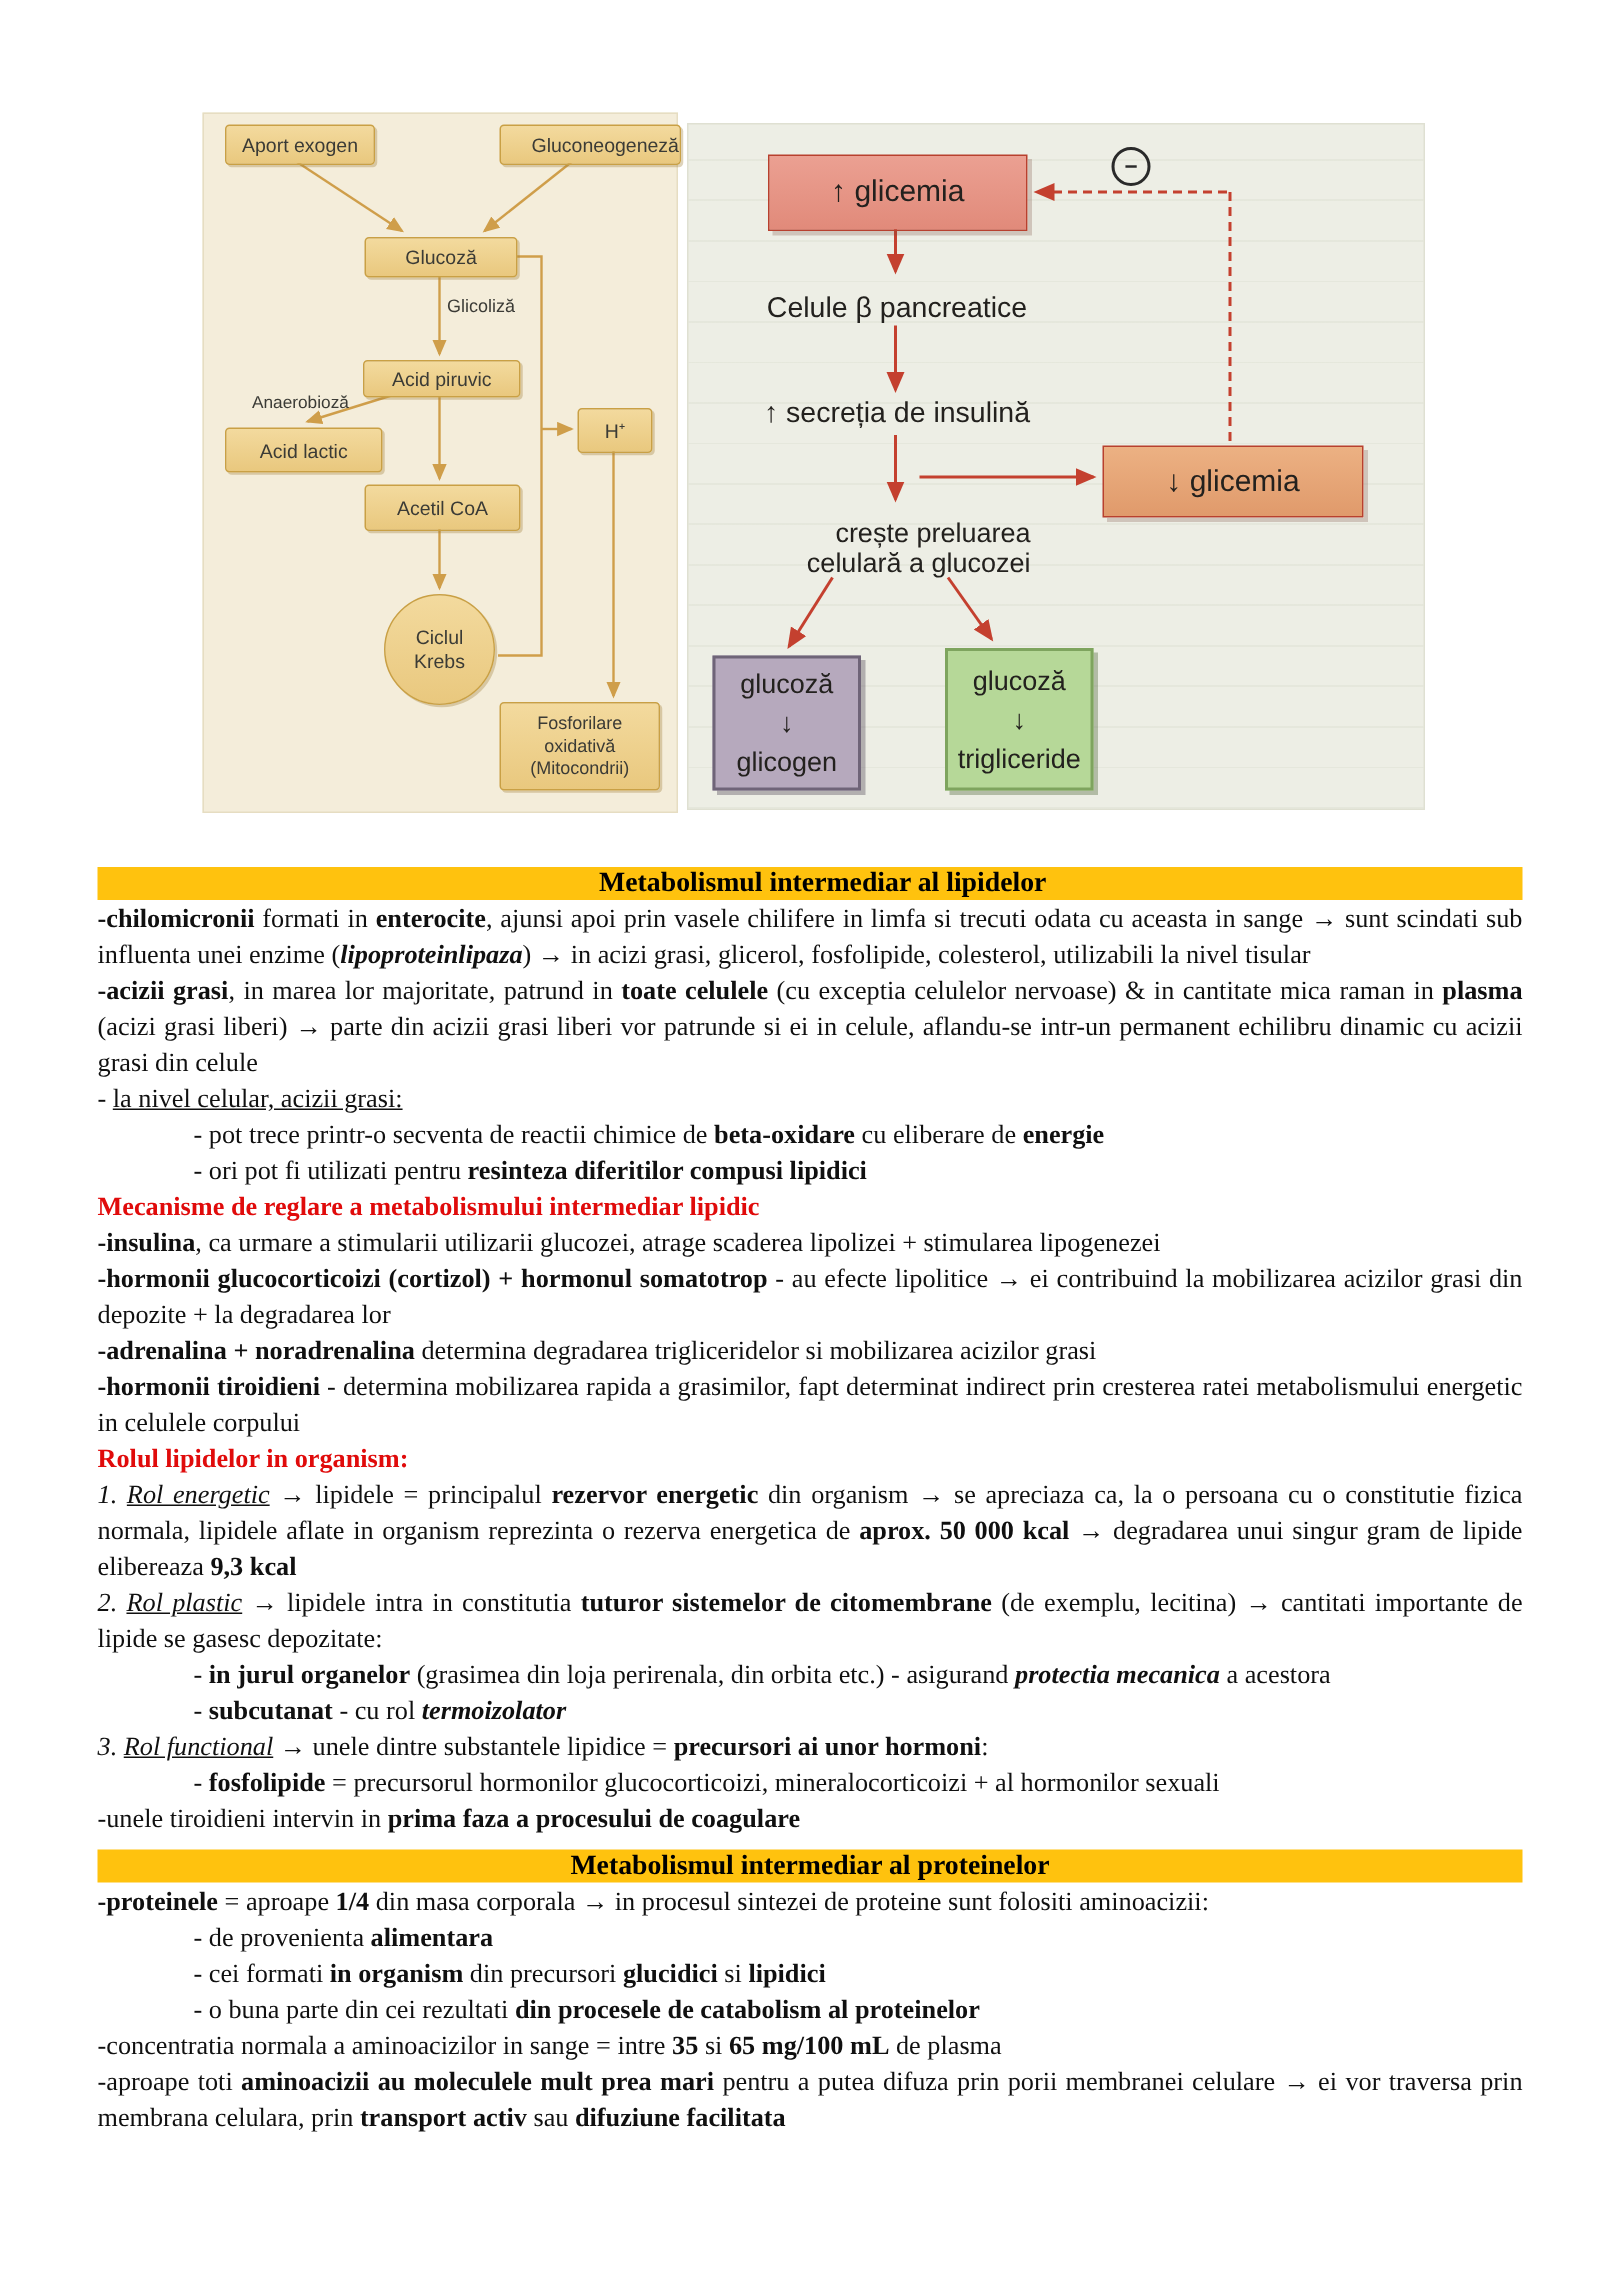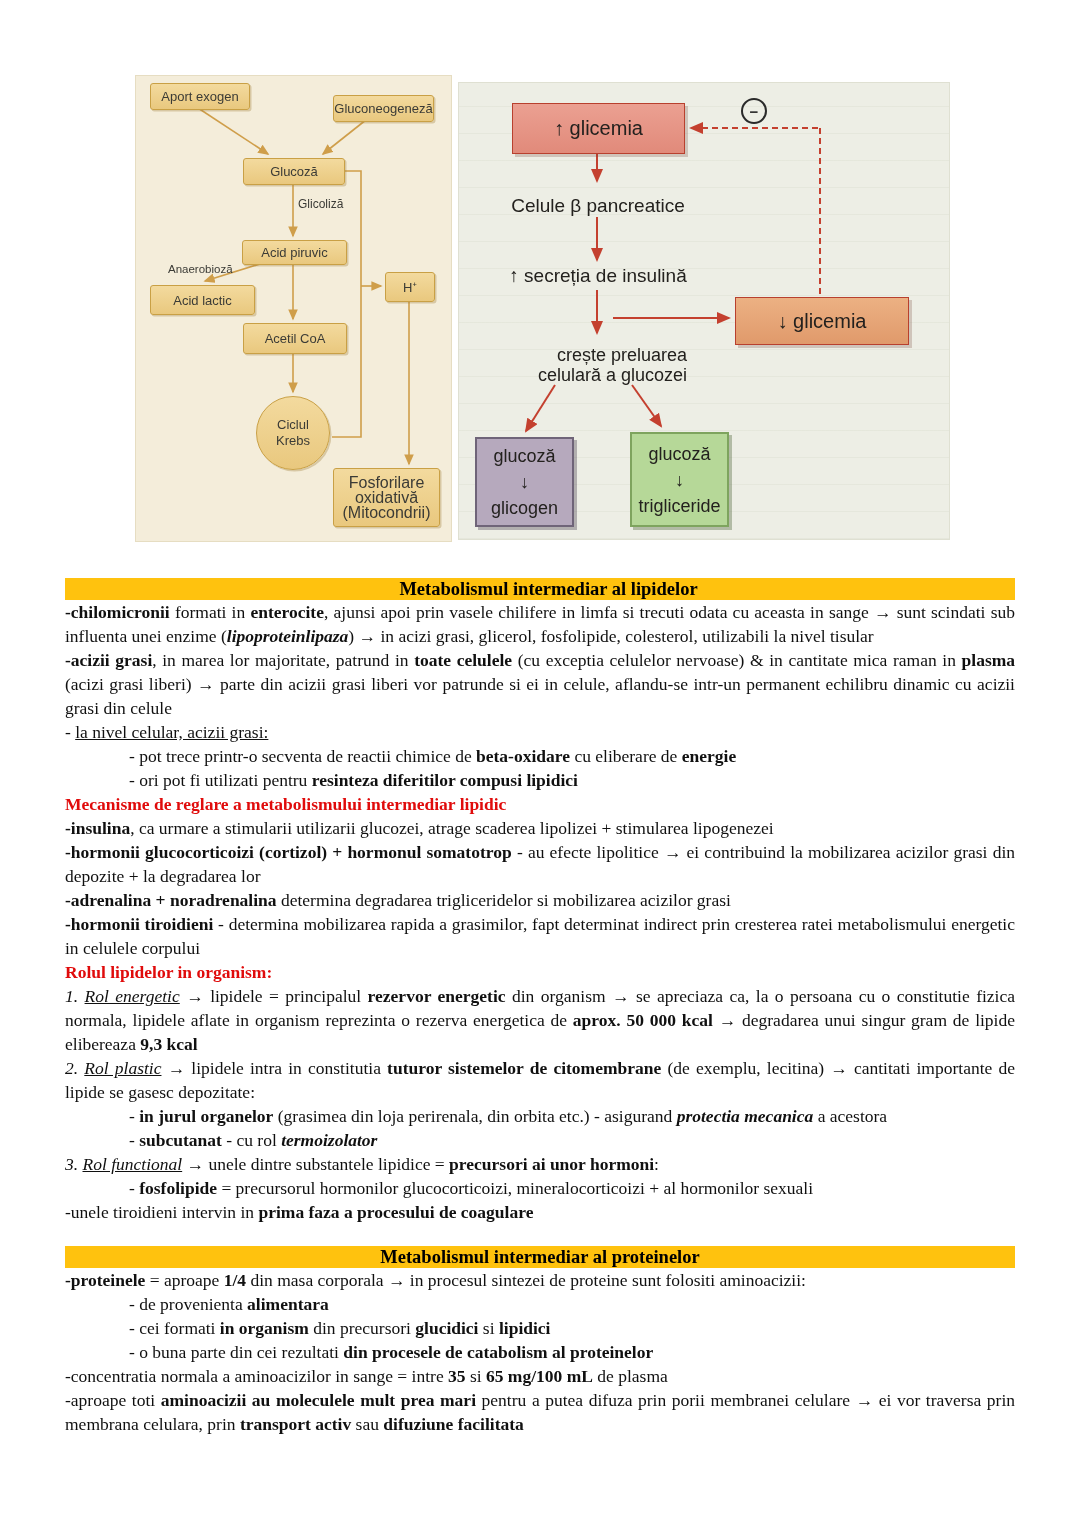--- a/index.html
+++ b/index.html
@@ -10,41 +10,41 @@
   .panelL{position:absolute;left:0;top:0;width:315px;height:465px;background:#f4edda;border:1px solid #e6ddc2;}
   .panelR{position:absolute;left:323px;top:7px;width:490px;height:456px;background:#edeee5;
           background-image:repeating-linear-gradient(0deg, rgba(160,170,140,0.10) 0 1px, transparent 1px 27px);
           border:1px solid #dfe0d2;}
   .diagram svg{position:absolute;left:0;top:0;}
 
   .dbox{position:absolute;display:flex;align-items:center;justify-content:center;text-align:center;
         background:linear-gradient(#f3da9e,#e9c87e);border:1px solid #c9a045;border-radius:3px;
         font:13px "Liberation Sans",sans-serif;color:#3b3b36;box-shadow:1.5px 1.5px 0 rgba(160,130,60,.35);}
   .krebs{border-radius:50%;white-space:pre-line;line-height:16px;}
-  .multi{white-space:pre-line;line-height:15px;font-size:16px;}
+  .multi{white-space:pre-line;line-height:15px;font-size:12px;}
   .dlabel{position:absolute;font:12px "Liberation Sans",sans-serif;color:#3b3b36;}
 
   .rbox{position:absolute;display:flex;align-items:center;justify-content:center;
         font:20px "Liberation Sans",sans-serif;color:#23211e;border:1.5px solid #b8402e;}
   .glicup{background:linear-gradient(#eba092,#e18a7a);box-shadow:3px 3px 0 rgba(120,70,60,.25);}
   .glicdn{background:linear-gradient(#ecb183,#e09a6b);box-shadow:3px 3px 0 rgba(120,70,60,.25);}
   .cellbox{position:absolute;display:flex;align-items:center;justify-content:center;text-align:center;
         white-space:pre-line;font:18px/26px "Liberation Sans",sans-serif;color:#23211e;}
   .purple{background:#b6a9bd;border:2px solid #6f6478;box-shadow:3px 3px 0 rgba(90,80,95,.4);}
   .green{background:#b6d898;border:2px solid #7ea45e;box-shadow:3px 3px 0 rgba(90,110,70,.4);}
   .rtext{position:absolute;font:19px "Liberation Sans",sans-serif;color:#23211e;text-align:center;white-space:pre-line;}
   .minus{position:absolute;left:606px;top:23px;width:22px;height:22px;border:2px solid #2a2a2a;border-radius:50%;
          display:flex;align-items:center;justify-content:center;font:bold 15px "Liberation Sans",sans-serif;color:#2a2a2a;background:transparent;}
 
   
   .content{padding:0 65px;}
   .band{background:#ffc20e;height:22px;line-height:22px;text-align:center;
         font-weight:bold;font-size:18.5px;color:#000;}
   .band.first{margin-top:38px;padding-left:17px;}
-  .band.second{margin-top:22px;}
+  .band.second{margin-top:9px;}
   p.line{margin:0;text-align:justify;font-size:17.5px;line-height:24px;color:#101010;}
   p.line.ind{padding-left:64px;}
   span.b{font-weight:bold;}
   span.i{font-style:italic;}
   span.bi{font-weight:bold;font-style:italic;}
   span.u{text-decoration:underline;}
   span.biu{font-weight:normal;font-style:italic;text-decoration:underline;}
   span.red{color:#e00b0b;font-weight:bold;}
 </style>
 </head>
@@ -82,21 +82,21 @@
       <path d="M462,215 L462,258" marker-end="url(#ar)"></path>
       <path d="M478,243 L594,243" marker-end="url(#ar)"></path>
       <path d="M420,310 L391,356" marker-end="url(#ar)"></path>
       <path d="M497,310 L526,351" marker-end="url(#ar)"></path>
       <path d="M683,53 L556,53" stroke-dasharray="6 4" marker-end="url(#ar)"></path>
       <path d="M685,53 L685,219" stroke-dasharray="6 4"></path>
     </g>
   </svg>
 
   <div class="dbox" style="left:15px;top:8px;width:98px;height:25px;">Aport exogen</div>
-  <div class="dbox" style="left:198px;top:20px;width:99px;height:25px;">Gluconeogeneză</div>
+  <div class="dbox" style="left:198px;top:8px;width:99px;height:25px;padding-left:20px;">Gluconeogeneză</div>
   <div class="dbox" style="left:108px;top:83px;width:100px;height:25px;">Glucoză</div>
   <div class="dlabel" style="left:163px;top:122px;">Glicoliză</div>
   <div class="dbox" style="left:107px;top:165px;width:103px;height:23px;">Acid piruvic</div>
   <div class="dlabel" style="left:33px;top:188px;font-size:11.5px;">Anaerobioză</div>
   <div class="dbox" style="left:15px;top:210px;width:103px;height:28px;">Acid lactic</div>
   <div class="dbox" style="left:250px;top:197px;width:48px;height:28px;">H⁺</div>
   <div class="dbox" style="left:108px;top:248px;width:102px;height:29px;">Acetil CoA</div>
   <div class="dbox krebs" style="left:121px;top:321px;width:72px;height:72px;">Ciclul
 Krebs</div>
   <div class="dbox multi" style="left:198px;top:393px;width:105px;height:57px;">Fosforilare

